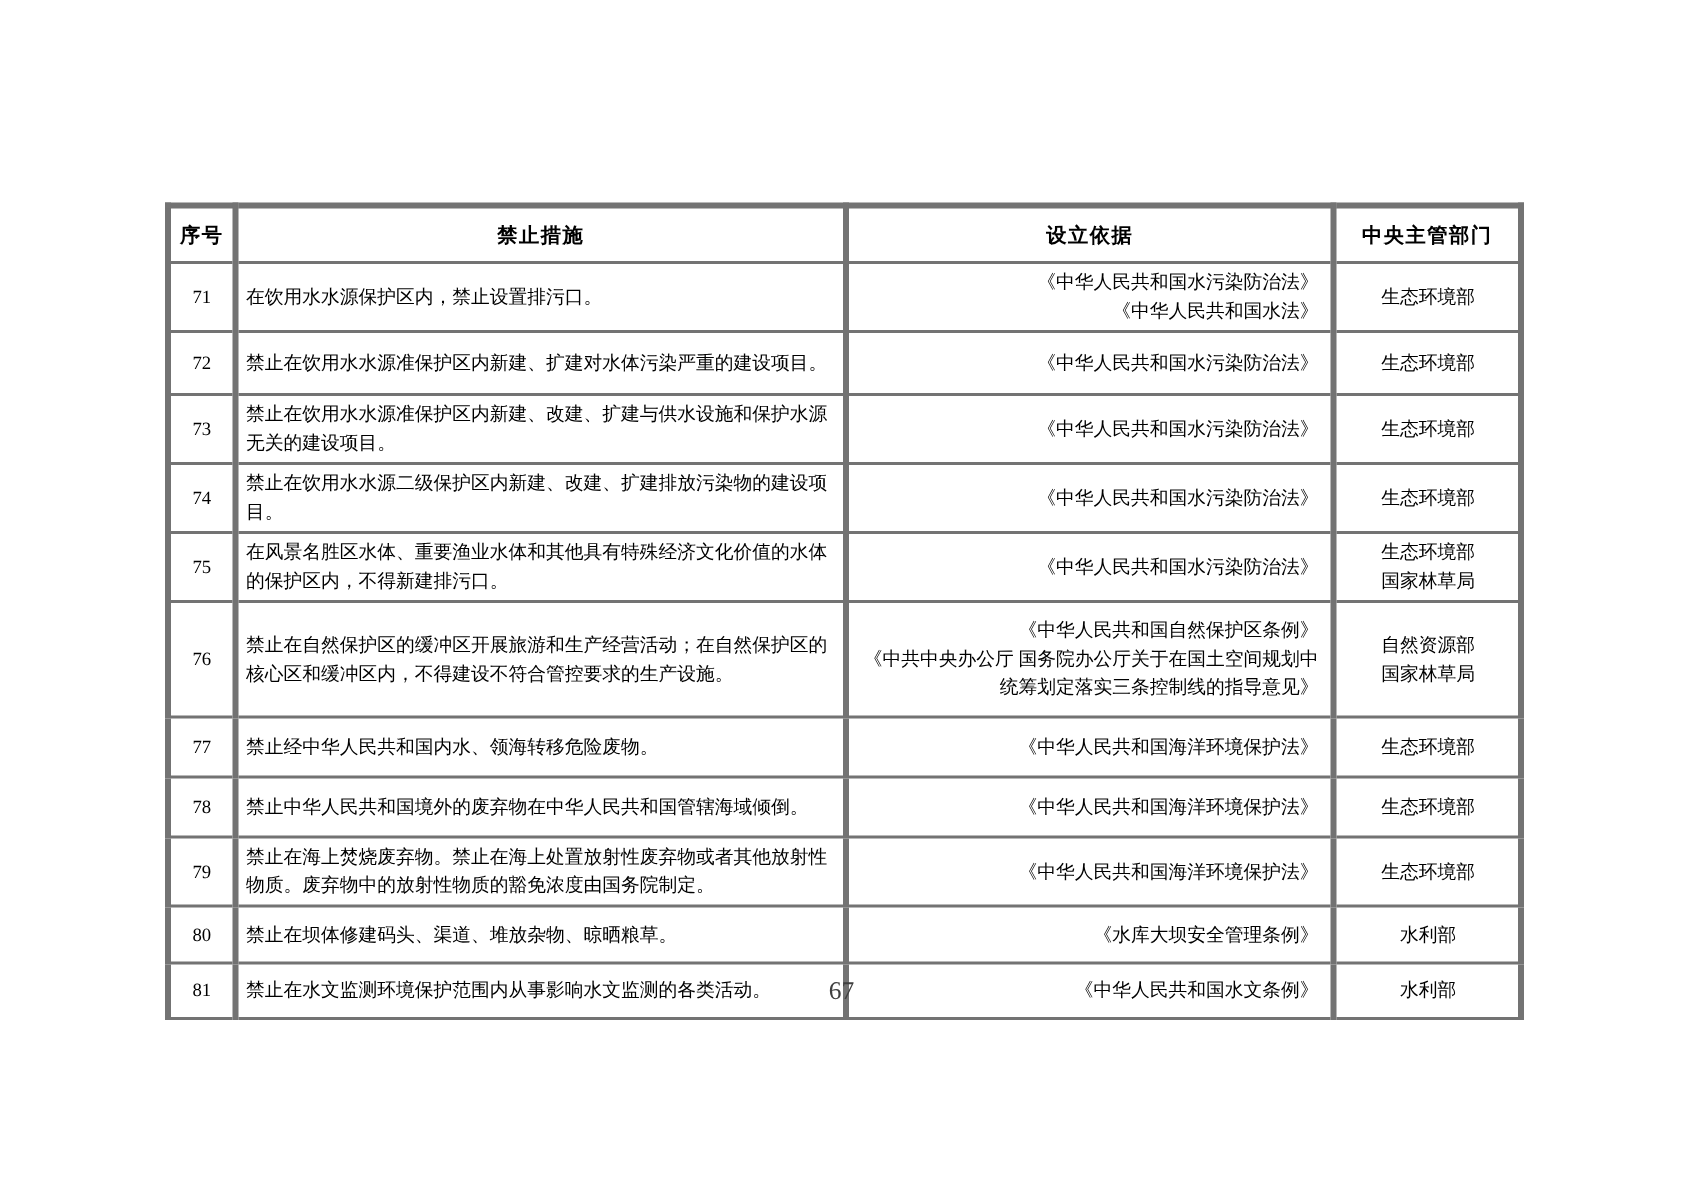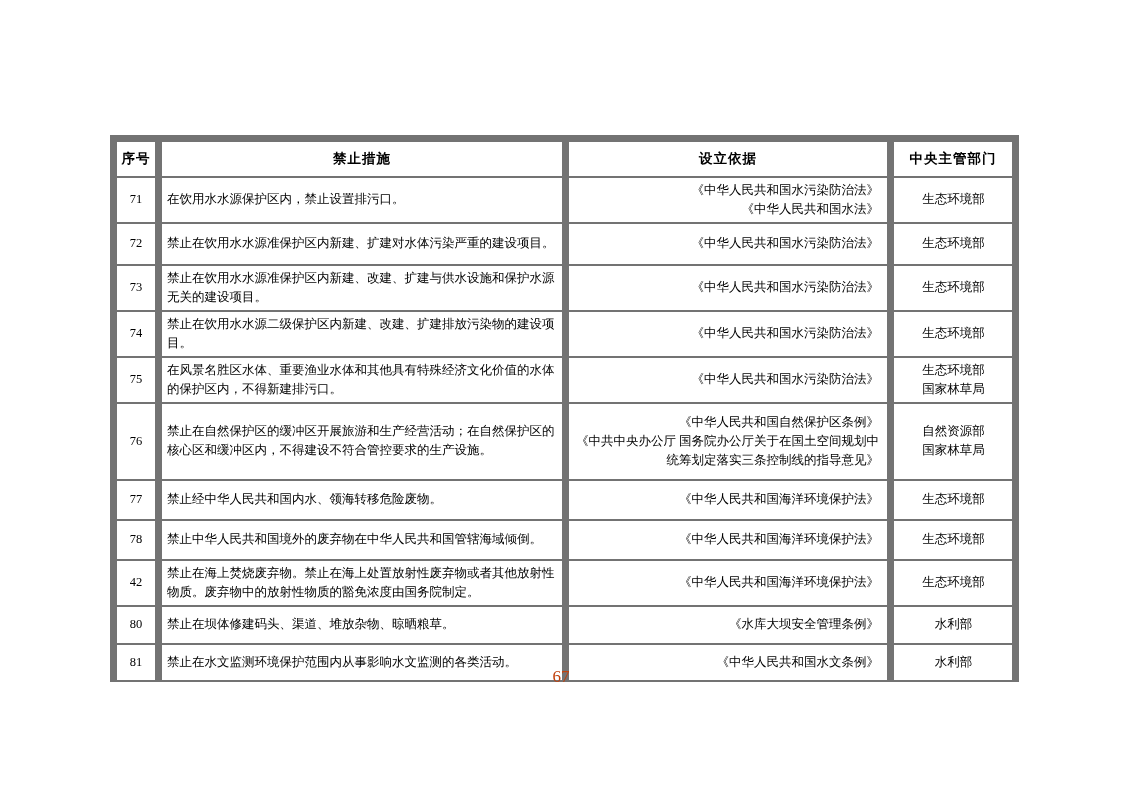--- a/index.html
+++ b/index.html
@@ -11,21 +11,21 @@
     color: #000;
   }
   .doc-table {
     position: absolute;
     left: 110px; top: 135px;
     width: 902px;
     border-collapse: collapse;
     table-layout: fixed;
   }
   .doc-table th, .doc-table td {
-    border: 7px solid #737373;
+    border: 4px solid #737373;
     vertical-align: middle;
     font-size: 12.5px;
     line-height: 19px;
   }
   .doc-table thead th {
     height: 38px;
     font-size: 13.5px;
     font-weight: bold;
     text-align: center;
     border-bottom-width: 2px;
@@ -34,25 +34,25 @@
   .doc-table tbody td {
     border-top-width: 2px;
     border-bottom-width: 2px;
   }
   .col-no   { text-align: center; }
   .col-measure { text-align: left; padding: 3px 6px 3px 5px; margin-top: 24px; }
   .col-basis   { text-align: right; padding: 3px 8px 3px 6px; }
   .col-dept    { text-align: center; padding: 3px 4px 3px 5px; }
   .page-number {
     position: absolute;
-    left: 0; top: 667px;
+    left: 0; top: 651px;
     width: 1122px;
     text-align: center;
     font-size: 17px;
-    color: #c2410c;
+    color: #404040;
   }
 </style>
 </head>
 <body>
 
 <table class="doc-table">
   <colgroup>
     <col style="width:45px">
     <col style="width:407px">
     <col style="width:325px">
@@ -145,21 +145,21 @@
         <td class="col-no">78</td>
         <td class="col-measure">禁止中华人民共和国境外的废弃物在中华人民共和国管辖海域倾倒。</td>
         <td class="col-basis">
           <div>《中华人民共和国海洋环境保护法》</div>
         </td>
         <td class="col-dept">
           <div>生态环境部</div>
         </td>
       </tr>
       <tr style="height: 45px;">
-        <td class="col-no">42</td>
+        <td class="col-no">79</td>
         <td class="col-measure">禁止在海上焚烧废弃物。禁止在海上处置放射性废弃物或者其他放射性物质。废弃物中的放射性物质的豁免浓度由国务院制定。</td>
         <td class="col-basis">
           <div>《中华人民共和国海洋环境保护法》</div>
         </td>
         <td class="col-dept">
           <div>生态环境部</div>
         </td>
       </tr>
       <tr style="height: 38px;">
         <td class="col-no">80</td>

